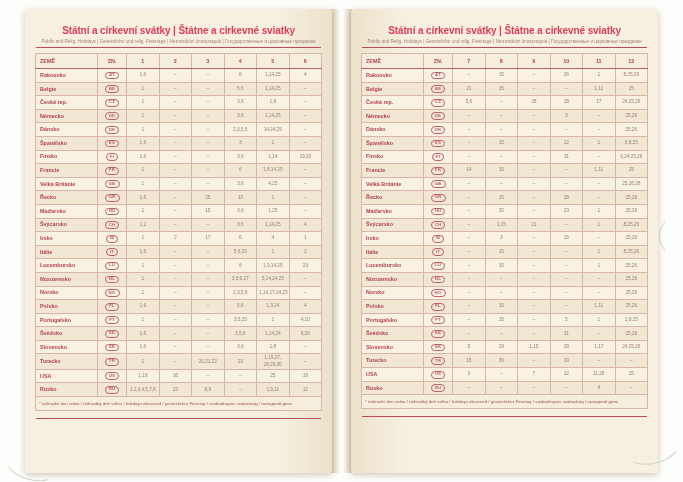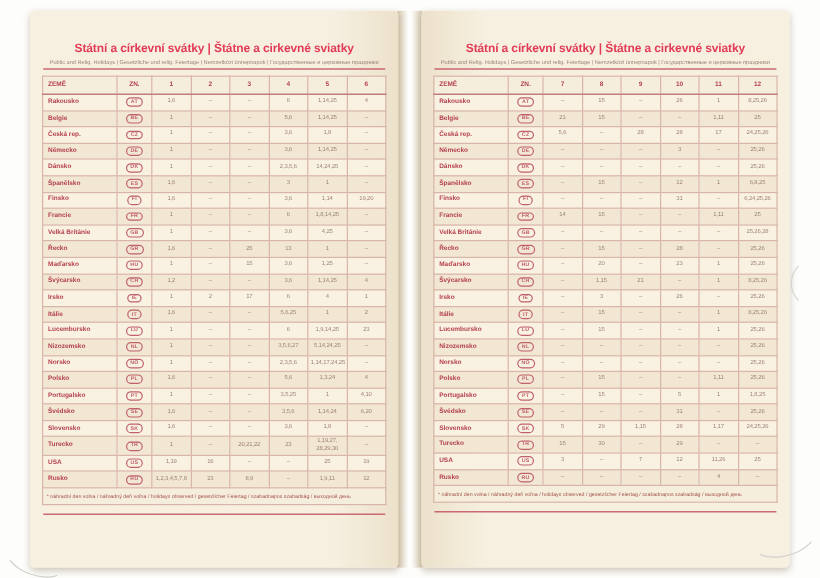--- a/index.html
+++ b/index.html
@@ -13,21 +13,21 @@
     position:absolute;top:9px;width:307px;height:464px;
     background:linear-gradient(to bottom,#f7f0e1 0%,#f4ecda 60%,#f1e8d4 100%);
     border-radius:4px;
     box-shadow:0 2px 6px rgba(120,100,70,.35);
     padding:14px 10px 0 10px;box-sizing:border-box;
   }
   .page.left{left:25px;background:linear-gradient(to right,#f7f0e1 82%,#ece1ca 100%);}
   .page.right{left:351px;background:linear-gradient(to left,#f7f0e1 82%,#ece1ca 100%);}
   .page-title{
     text-align:center;font-weight:bold;font-size:10px;letter-spacing:-.1px;
-    color:#e23b56;margin:12px 0 3px 0;
+    color:#e23b56;margin:2px 0 3px 0;
   }
   .page-subtitle{
     text-align:center;font-size:4.7px;color:#9f8577;margin-bottom:3px;
     white-space:nowrap;overflow:hidden;
   }
   .rule{height:1px;background:#c04a57;margin:0 1px 5px 1px;}
   .rule.bottom{margin-top:7px;}
   table.holidays{
     width:100%;border-collapse:collapse;table-layout:fixed;
     border:1px solid #b2606c;

